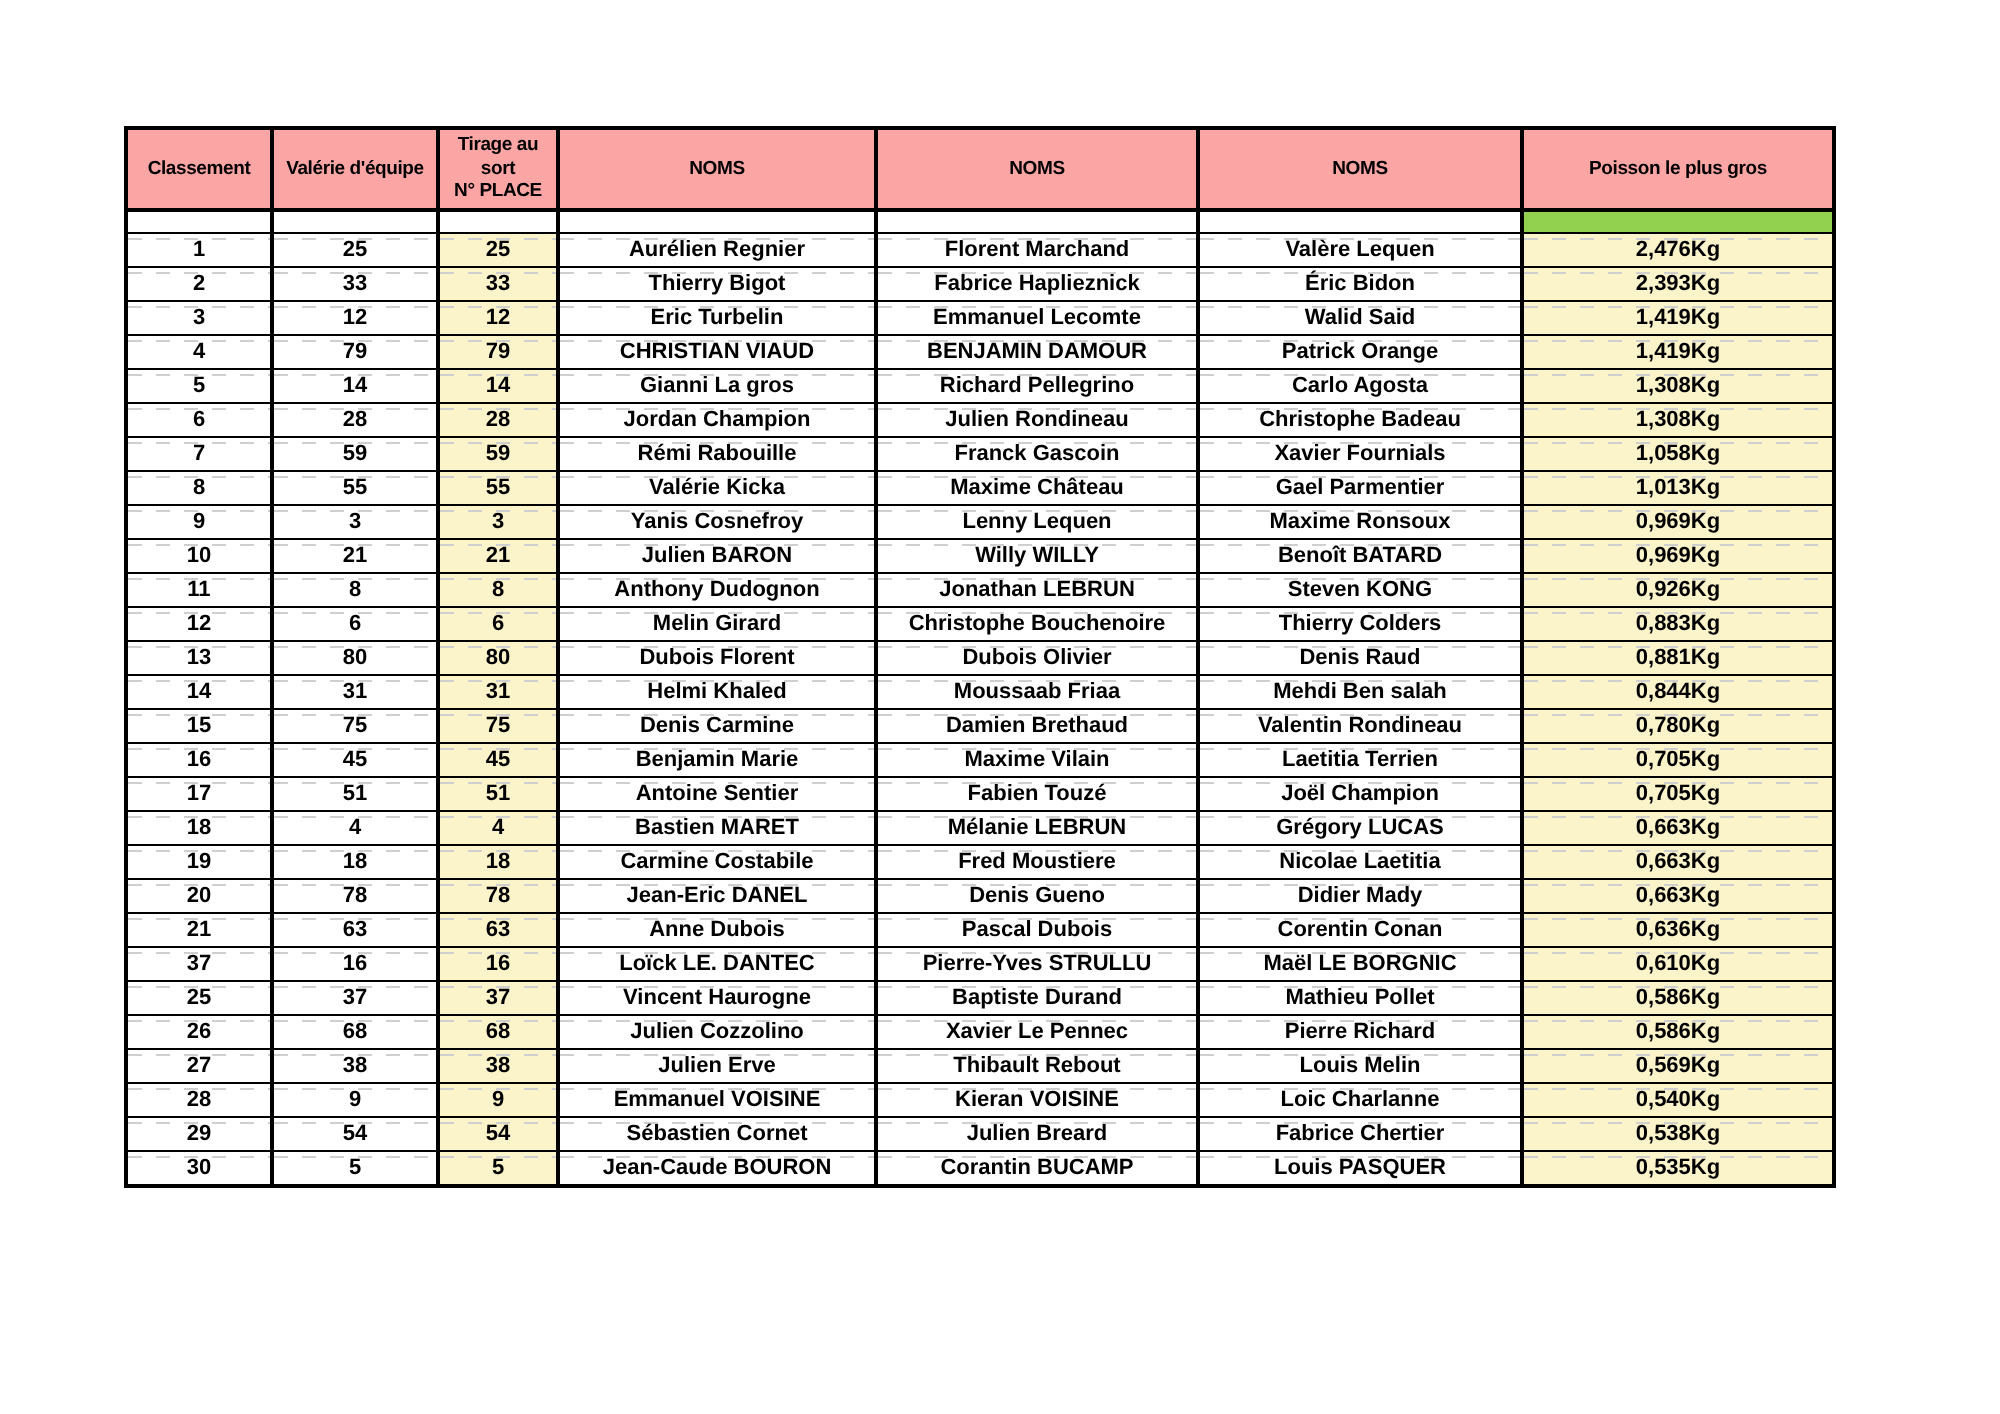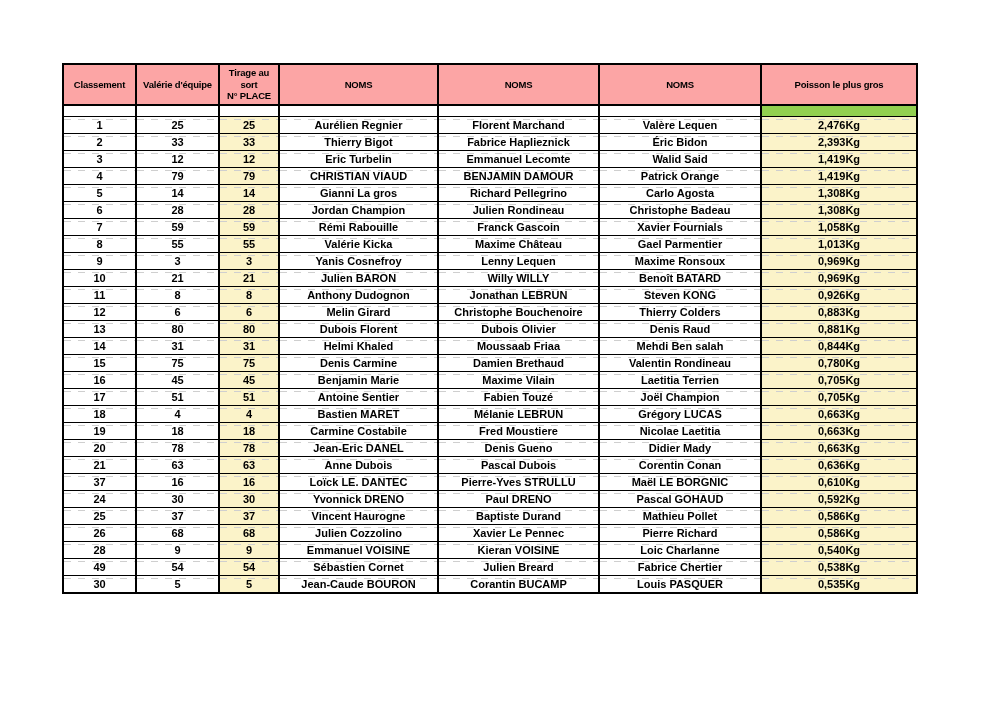--- a/index.html
+++ b/index.html
@@ -263,57 +263,57 @@
         <tr>
           <td>37</td>
           <td>16</td>
           <td class="yellow">16</td>
           <td>Loïck LE. DANTEC</td>
           <td>Pierre-Yves STRULLU</td>
           <td>Maël LE BORGNIC</td>
           <td class="yellow">0,610Kg</td>
         </tr>
         <tr>
-          <td>24</td>
-          <td>30</td>
-          <td class="yellow">30</td>
-          <td>Yvonnick DRENO</td>
-          <td>Paul DRENO</td>
-          <td>Pascal GOHAUD</td>
-          <td class="yellow">0,592Kg</td>
-        </tr>
-        <tr>
           <td>25</td>
           <td>37</td>
           <td class="yellow">37</td>
           <td>Vincent Haurogne</td>
           <td>Baptiste Durand</td>
           <td>Mathieu Pollet</td>
           <td class="yellow">0,586Kg</td>
         </tr>
         <tr>
           <td>26</td>
           <td>68</td>
           <td class="yellow">68</td>
           <td>Julien Cozzolino</td>
           <td>Xavier Le Pennec</td>
           <td>Pierre Richard</td>
           <td class="yellow">0,586Kg</td>
         </tr>
         <tr>
+          <td>27</td>
+          <td>38</td>
+          <td class="yellow">38</td>
+          <td>Julien Erve</td>
+          <td>Thibault Rebout</td>
+          <td>Louis Melin</td>
+          <td class="yellow">0,569Kg</td>
+        </tr>
+        <tr>
           <td>28</td>
           <td>9</td>
           <td class="yellow">9</td>
           <td>Emmanuel VOISINE</td>
           <td>Kieran VOISINE</td>
           <td>Loic Charlanne</td>
           <td class="yellow">0,540Kg</td>
         </tr>
         <tr>
-          <td>49</td>
+          <td>29</td>
           <td>54</td>
           <td class="yellow">54</td>
           <td>Sébastien Cornet</td>
           <td>Julien Breard</td>
           <td>Fabrice Chertier</td>
           <td class="yellow">0,538Kg</td>
         </tr>
         <tr>
           <td>30</td>
           <td>5</td>

